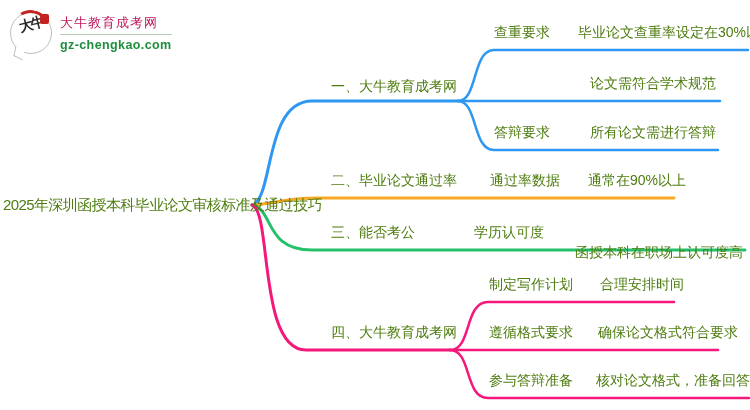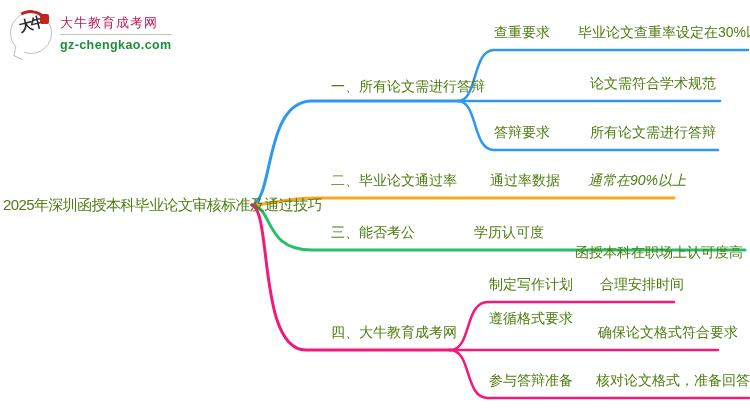--- a/index.html
+++ b/index.html
@@ -75,36 +75,36 @@
       <span class="logo-tail"></span>
     </div>
     <div class="logo-text">
       <div class="logo-title">大牛教育成考网</div>
       <div class="logo-url">gz-chengkao.com</div>
     </div>
   </header>
 
   <div class="node central" style="left:3px;top:194px;">2025年深圳函授本科毕业论文审核标准及通过技巧</div>
 
-  <div class="node" style="left:331px;top:75px;">一、所有论文需进行答辩</div>
+  <div class="node" style="left:331px;top:75px;">一、大牛教育成考网</div>
   <div class="node" style="left:494px;top:21px;">查重要求</div>
   <div class="node" style="left:578px;top:21px;">毕业论文查重率设定在30%以下</div>
   <div class="node" style="left:590px;top:72px;">论文需符合学术规范</div>
   <div class="node" style="left:494px;top:121px;">答辩要求</div>
   <div class="node" style="left:590px;top:121px;">所有论文需进行答辩</div>
 
   <div class="node" style="left:331px;top:169px;">二、毕业论文通过率</div>
   <div class="node" style="left:490px;top:169px;">通过率数据</div>
-  <div class="node" style="left:588px;top:169px;font-style:italic;">通常在90%以上</div>
+  <div class="node" style="left:588px;top:169px;">通常在90%以上</div>
 
   <div class="node" style="left:331px;top:221px;">三、能否考公</div>
   <div class="node" style="left:474px;top:221px;">学历认可度</div>
   <div class="node" style="left:575px;top:221px;margin-top:20px;">函授本科在职场上认可度高</div>
 
   <div class="node" style="left:331px;top:321px;">四、大牛教育成考网</div>
   <div class="node" style="left:489px;top:273px;">制定写作计划</div>
   <div class="node" style="left:600px;top:273px;">合理安排时间</div>
-  <div class="node" style="left:489px;top:307px;text-align:center;">遵循格式要求</div>
+  <div class="node" style="left:489px;top:321px;text-align:center;">遵循格式要求</div>
   <div class="node" style="left:598px;top:321px;">确保论文格式符合要求</div>
   <div class="node" style="left:489px;top:369px;">参与答辩准备</div>
   <div class="node" style="left:596px;top:369px;">核对论文格式，准备回答问题</div>
 
 </div>
 
 </body></html>

